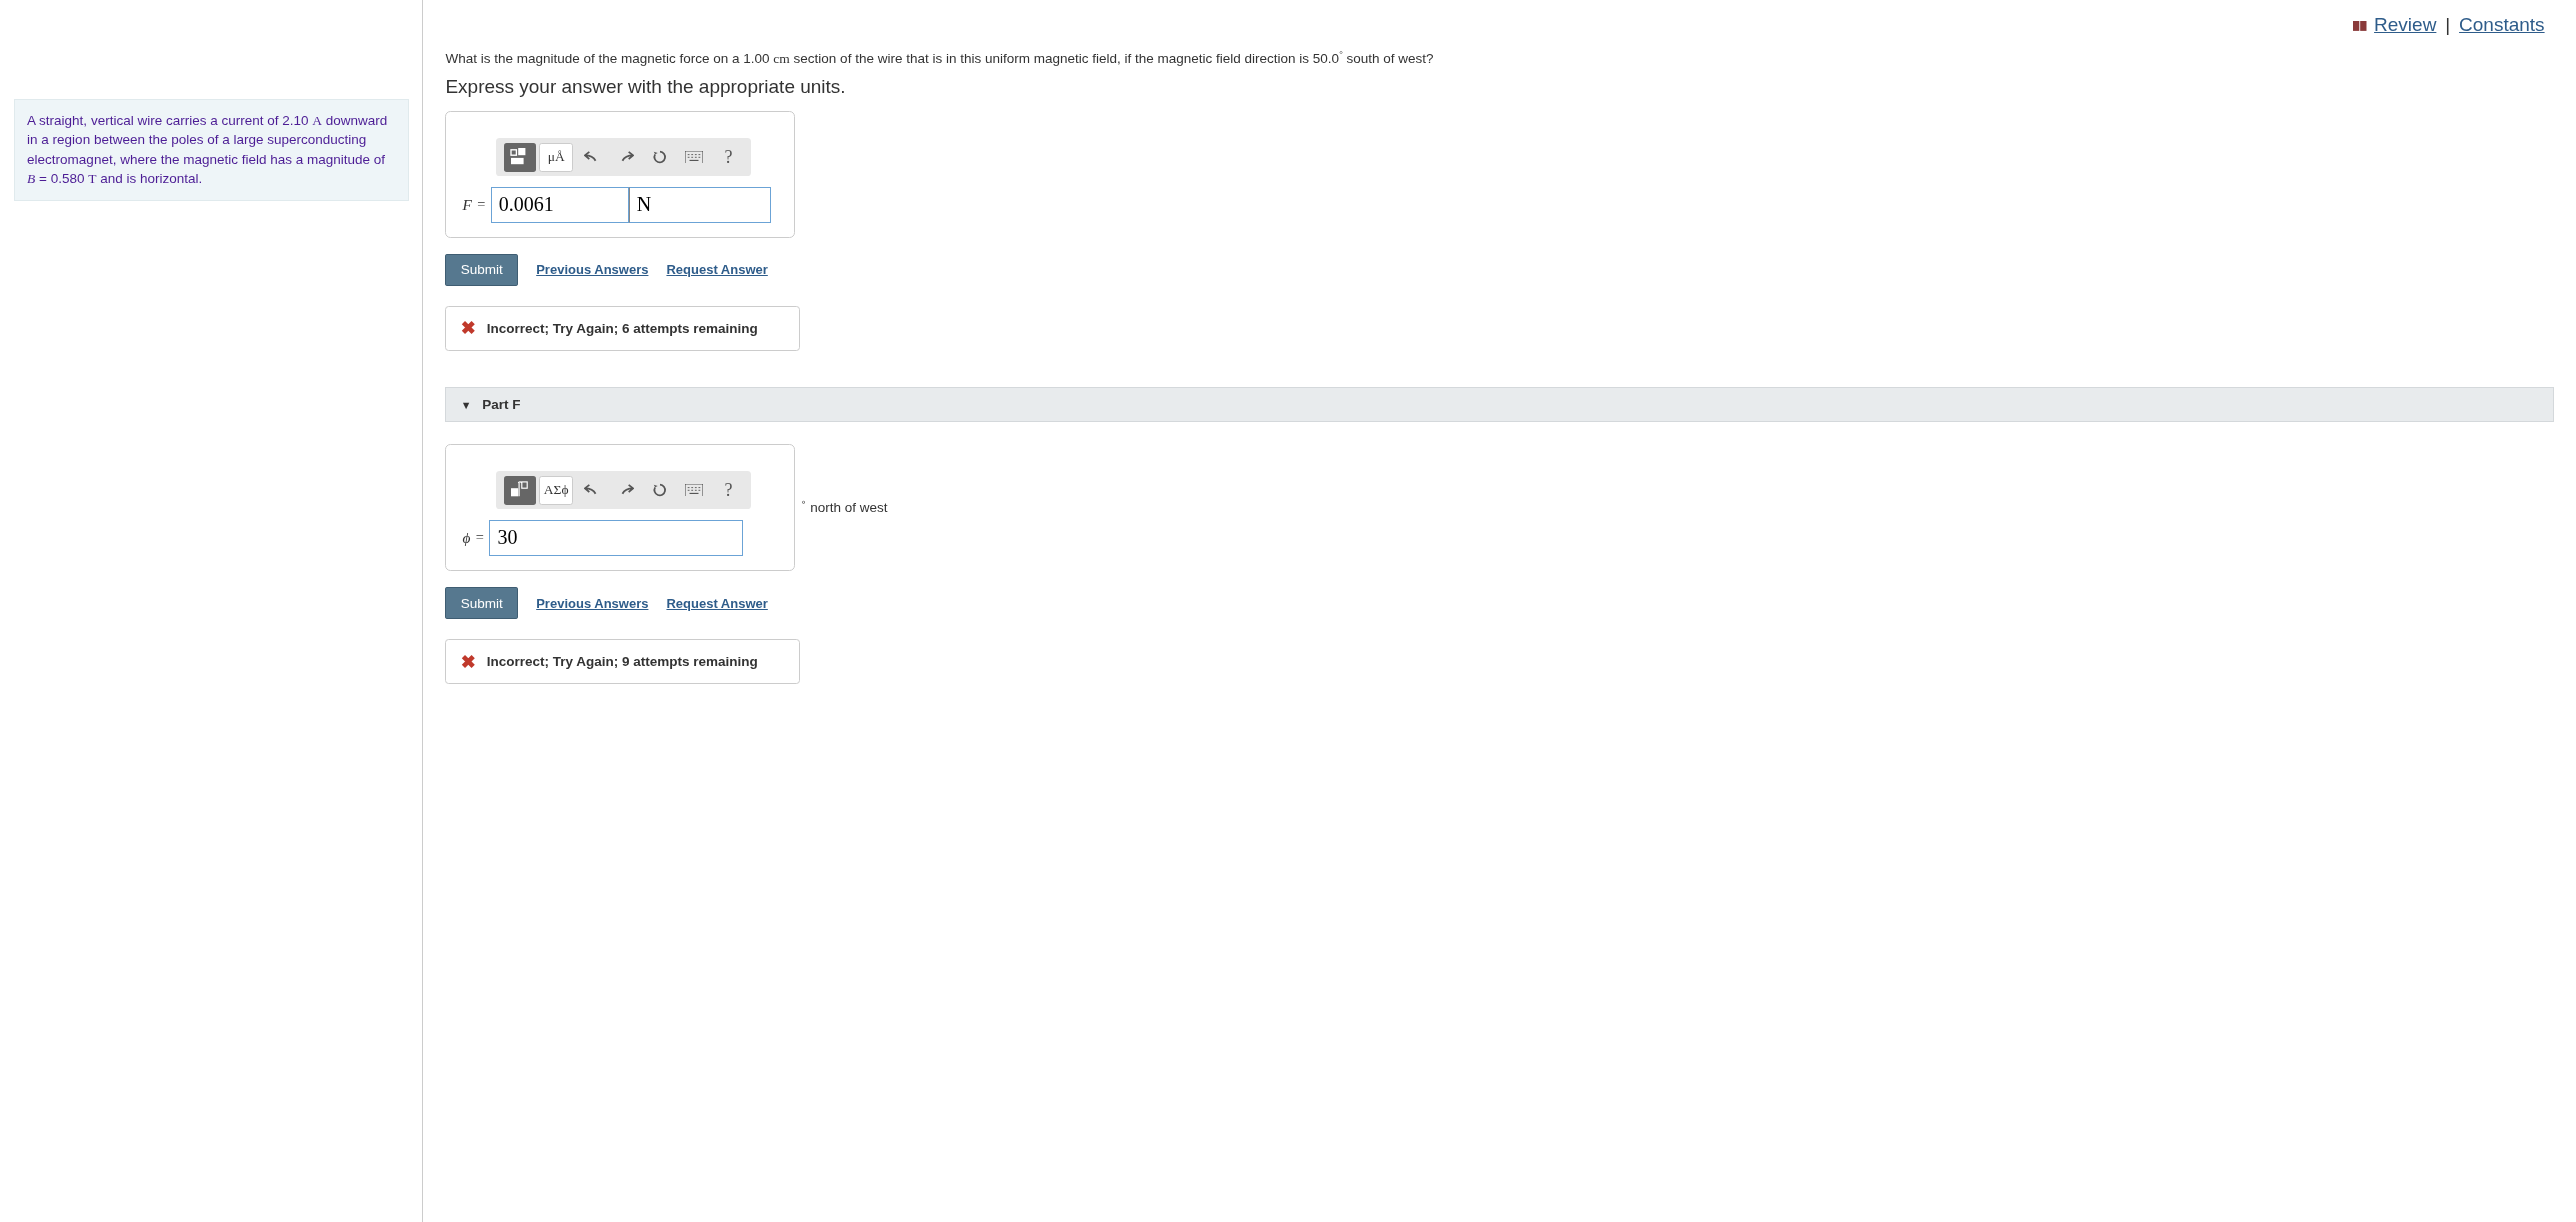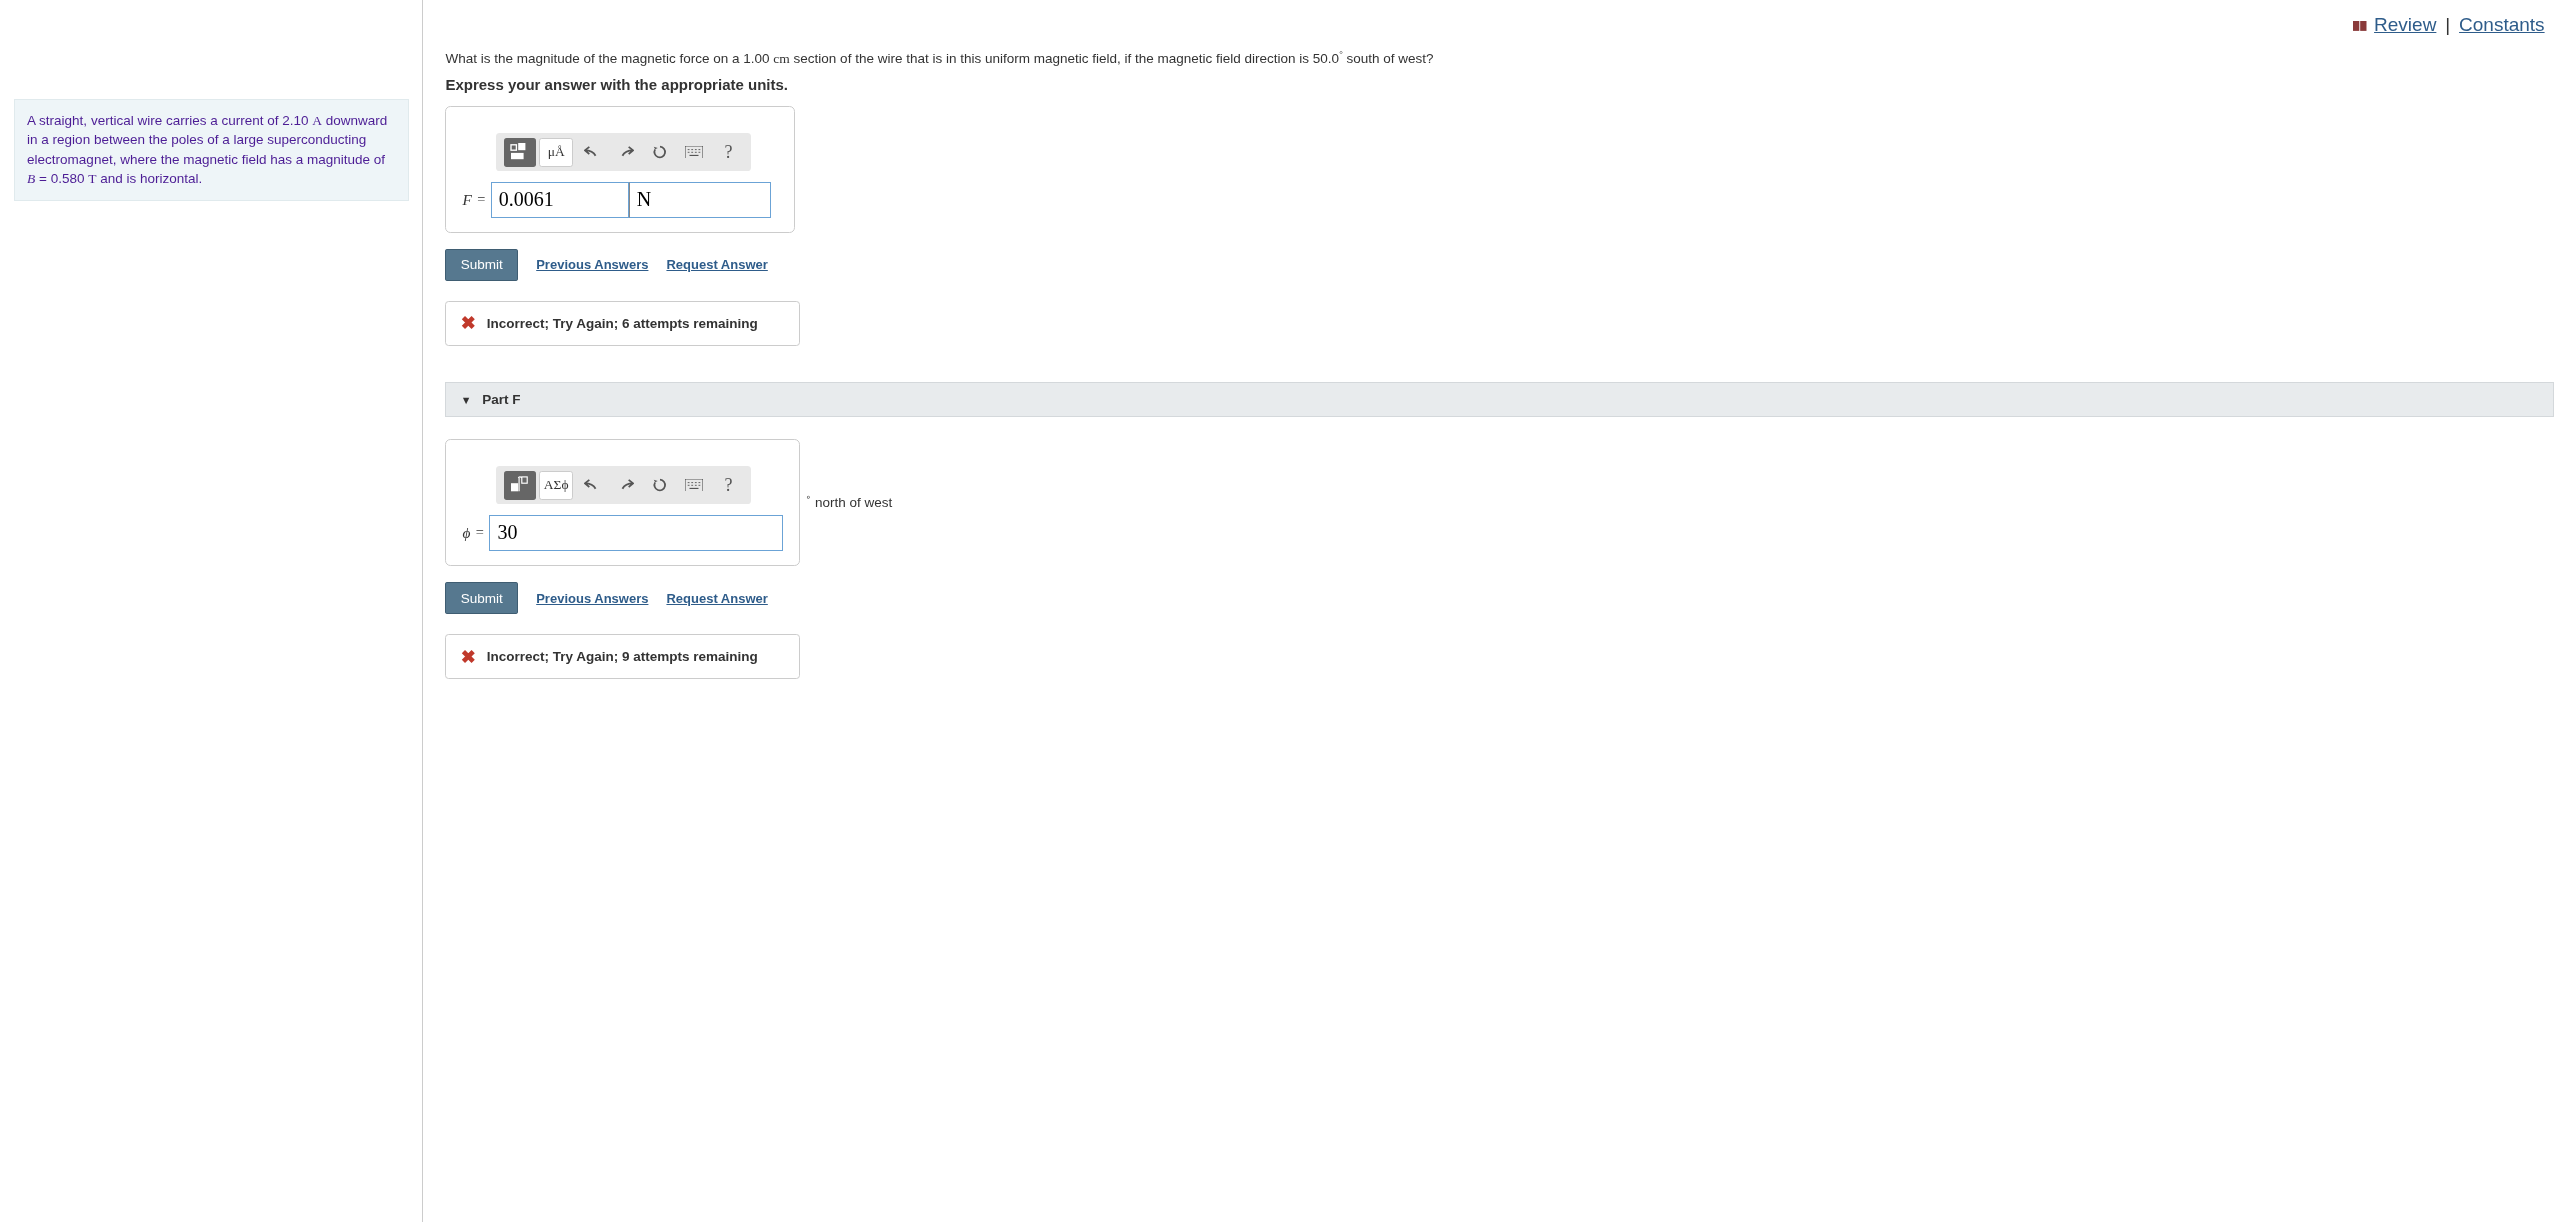--- a/index.html
+++ b/index.html
@@ -10,32 +10,32 @@
 .header-links { text-align: right; padding: 4.5px 9px; font-size: 19px; color: #336; }
 .header-links a { color: #2e5c8a; text-decoration: underline; cursor: pointer; }
 .header-links .sep { margin: 0 3.6px; color: #333; }
 .flag-icon { display: inline-block; vertical-align: middle; margin-right: 1.8px; }
 .problem-box { background: #eef5f8; border: 0.9px solid #e0eaed; padding: 10.8px 12.6px; font-size: 13.5px; line-height: 1.45; color: #4c1d95; margin-top: 90px; }
 .problem-box .var { font-family: "Times New Roman", serif; font-style: italic; }
 .problem-box .unit { font-family: "Times New Roman", serif; }
 .question { font-size: 13.5px; line-height: 1.5; margin-bottom: 7.2px; }
 .question .unit { font-family: "Times New Roman", serif; }
 .question .deg { font-family: "Times New Roman", serif; }
-.instruction { font-weight: bold; font-size: 15px; margin-bottom: 12.6px; }
+.instruction { font-weight: normal; font-size: 19px; margin-bottom: 12.6px; }
 .answer-box { border: 0.9px solid #ccc; border-radius: 5.4px; padding: 14.4px 16px; display: inline-block; min-width: 350px; max-width: 355px; }
 .toolbar { background: #e8e8e8; border-radius: 3.6px; padding: 4.5px 7.2px; display: inline-flex; align-items: center; gap: 3.6px; margin-bottom: 10.8px; margin-left: 34px; margin-top: 12px; }
 .tb-btn { display: inline-flex; align-items: center; justify-content: center; width: 30.5px; height: 29px; cursor: pointer; color: #555; background: transparent; border: none; font-size: 14.4px; }
 .tb-btn.boxed { background: #666; color: #fff; border-radius: 2.7px; width: 32px; height: 29px; }
 .tb-btn.boxed-light { background: #fff; border: 0.9px solid #ccc; border-radius: 2.7px; width: 34px; height: 29px; color: #333; font-family: "Times New Roman", serif; font-size: 13.5px; }
 .answer-row { display: flex; align-items: center; gap: 5.4px; }
 .answer-label { font-family: "Times New Roman", serif; font-style: italic; font-size: 15.3px; white-space: nowrap; }
 .answer-eq { font-family: "Times New Roman", serif; font-size: 14.4px; }
 .value-input { border: 1.8px solid #6ba3d6; height: 36px; font-size: 20px; padding: 1.8px 7.2px; font-family: "Times New Roman", serif; outline: none; }
 .value-input.wide { width: 138px; }
-.value-input.full { width: 294px; }
+.value-input.full { width: 254px; }
 .unit-input { border: 0.9px solid #888; border-top: 1.8px solid #6ba3d6; border-right: 1.8px solid #6ba3d6; border-bottom: 1.8px solid #6ba3d6; height: 36px; width: 142px; font-size: 20px; padding: 1.8px 7.2px; font-family: "Times New Roman", serif; outline: none; }
 .btn-row { margin-top: 16px; display: flex; align-items: center; gap: 18px; }
 .submit-btn { background: #56788f; color: #fff; border: 0.9px solid #3f5d72; padding: 7.2px 14.4px; font-size: 13.5px; cursor: pointer; border-radius: 1.8px; }
 .link { color: #2e5c8a; text-decoration: underline; font-weight: bold; font-size: 13px; cursor: pointer; }
 .feedback-box { border: 0.9px solid #ccc; border-radius: 3.6px; padding: 10.8px 14.4px; margin-top: 20px; display: inline-flex; align-items: center; gap: 10.8px; font-weight: bold; font-size: 13.5px; min-width: 355px; }
 .x-icon { color: #c0392b; font-size: 18px; font-weight: bold; }
 .part-header { background: #e8ebed; border: 0.9px solid #d4d8db; padding: 9px 14.4px; margin-top: 36px; display: flex; align-items: center; gap: 10.8px; cursor: pointer; }
 .part-header .caret { font-size: 10.8px; color: #333; }
 .part-header .title { font-weight: bold; font-size: 13.5px; }
 .part-body { padding: 21.5px 0 0 0; }

